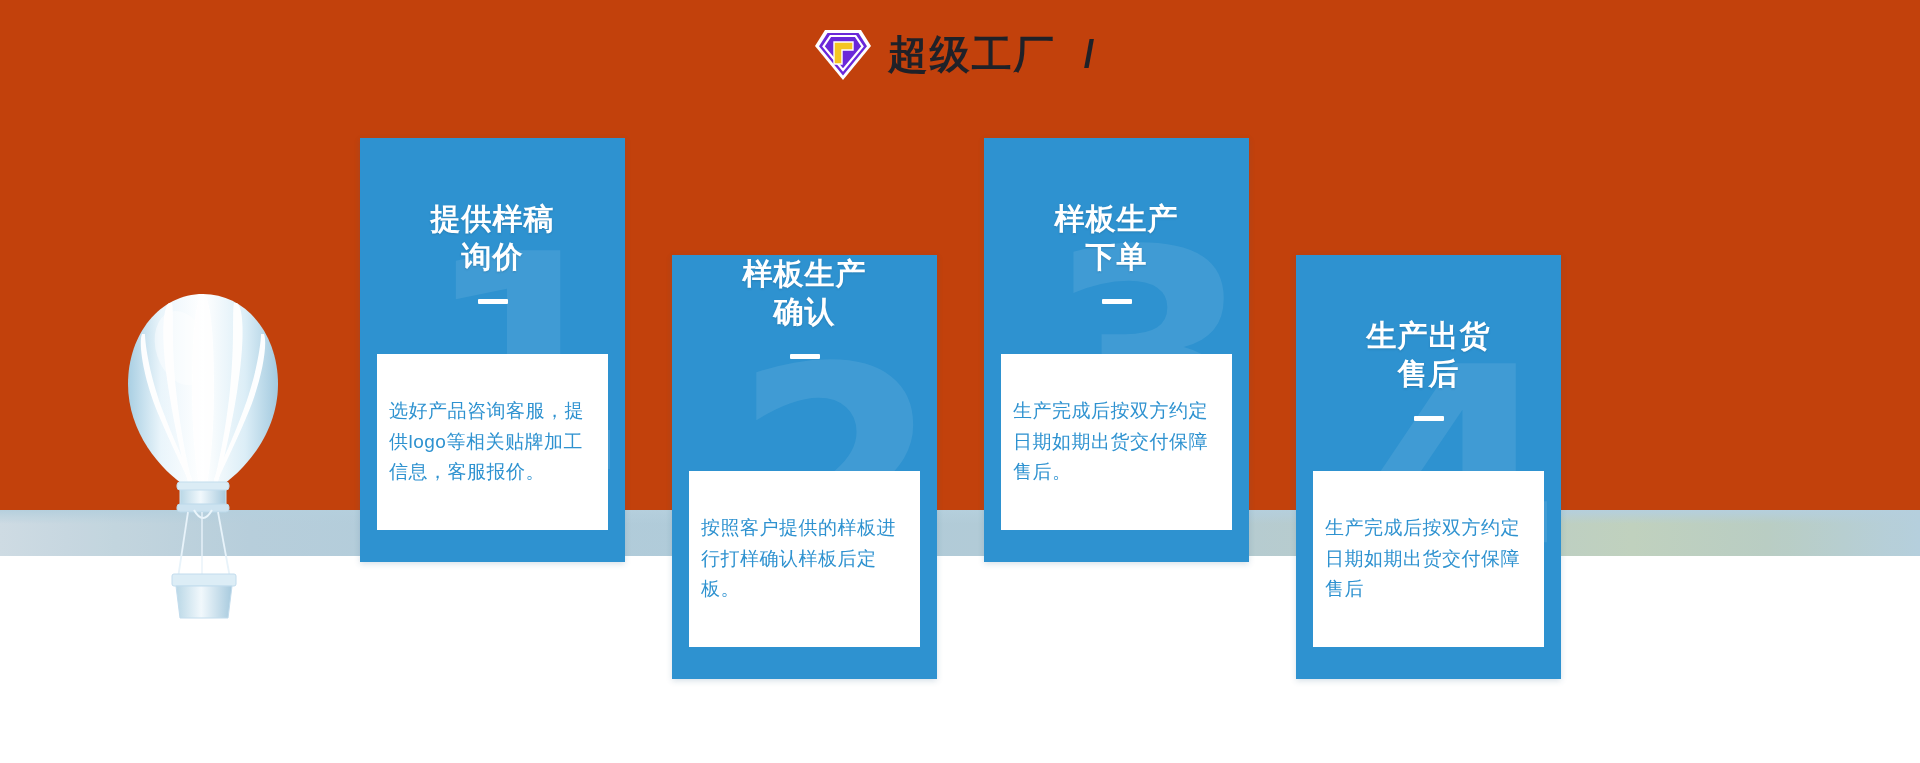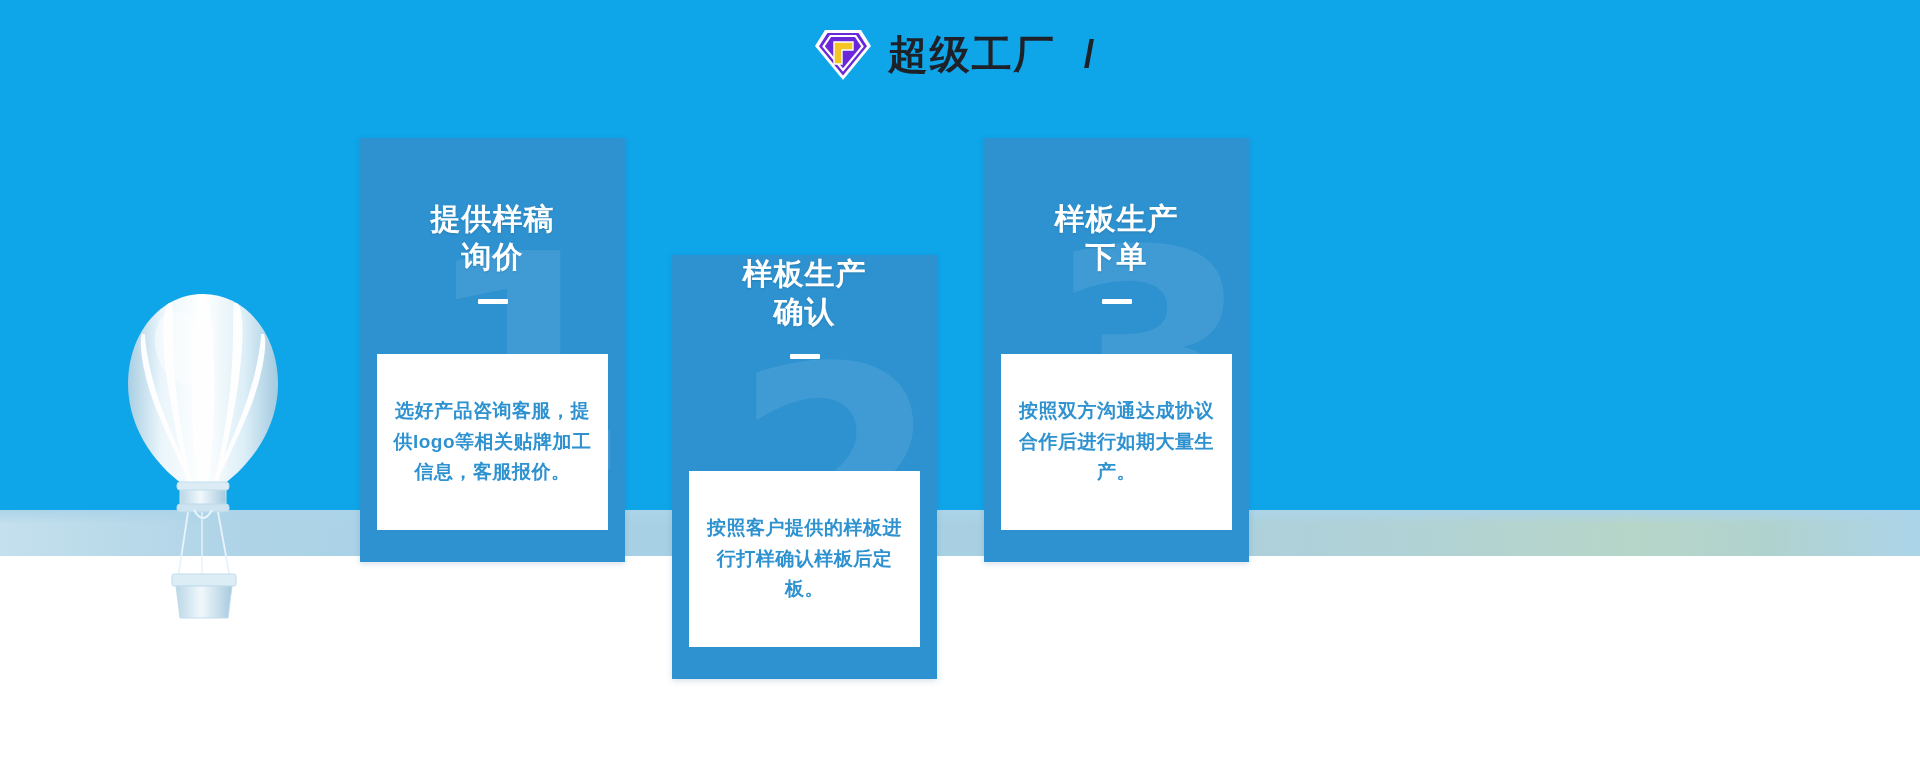--- a/index.html
+++ b/index.html
@@ -4,21 +4,21 @@
 <style>
   * { box-sizing: border-box; margin: 0; padding: 0; }
   html, body {
     width: 1920px; height: 763px;
     font-family: "Liberation Sans", "DejaVu Sans", sans-serif;
     overflow: hidden;
   }
   #stage {
     position: relative;
     width: 1920px; height: 556px;
-    background: #0ea5e9;
+    background: #c2410c;
   }
   
   #ground {
     position: absolute; left: 0; bottom: 0; width: 1920px; height: 46px;
     background: linear-gradient(90deg,
         #cfe4ef 0%, #c3ddea 6%, #b7d6e7 13%, #b2d4e6 22%,
         #b0d3e5 40%, #b3d3e0 58%, #b8d4d8 70%, #bcd6cf 78%,
         #c0d9c8 85%, #b9d5cd 92%, #b5d7e9 100%);
     opacity: .95;
   }
@@ -69,22 +69,22 @@
     text-align: center; letter-spacing: 1px; white-space: pre-line;
     text-shadow: 0 1px 2px rgba(20,70,105,.25);
   }
   .card-rule {
     width: 30px; height: 5px; background: #ffffff; margin: 22px 0 0 0;
     border-radius: 1px;
   }
   .card-body {
     background: #ffffff;
     color: #2e92d0;
-    font-size: 19px; font-weight: 700; line-height: 1.62;
-    text-align: center; letter-spacing: .5px;
+    font-size: 19px; font-weight: 400; line-height: 1.62;
+    text-align: left; letter-spacing: .5px;
     display: flex; align-items: center; justify-content: center;
     padding: 14px 12px;
   }
 
   
   #card-1 { left: 360px; top: 138px;  width: 265px; height: 424px; }
   #card-1 .watermark { left: 62px;  top: 108px; }
   #card-1 .card-inner { padding-top: 62px; }
   #card-1 .card-body { position: absolute; left: 17px; top: 216px; width: 231px; height: 176px; }
 
@@ -185,17 +185,26 @@
     <div class="card-body">按照客户提供的样板进行打样确认样板后定板。</div>
   </div>
 
   <div class="card" id="card-3">
     <div class="watermark">3</div>
     <div class="card-inner">
       <div class="card-title">样板生产
 下单</div>
       <div class="card-rule"></div>
     </div>
-    <div class="card-body">按照双方沟通达成协议合作后进行如期大量生产。</div>
-  </div>
-
+    <div class="card-body">生产完成后按双方约定日期如期出货交付保障售后。</div>
+  </div>
+
+  <div class="card" id="card-4">
+    <div class="watermark">4</div>
+    <div class="card-inner">
+      <div class="card-title">生产出货
+售后</div>
+      <div class="card-rule"></div>
+    </div>
+    <div class="card-body">生产完成后按双方约定日期如期出货交付保障售后</div>
+  </div>
 
 </div>
 
 </body></html>

